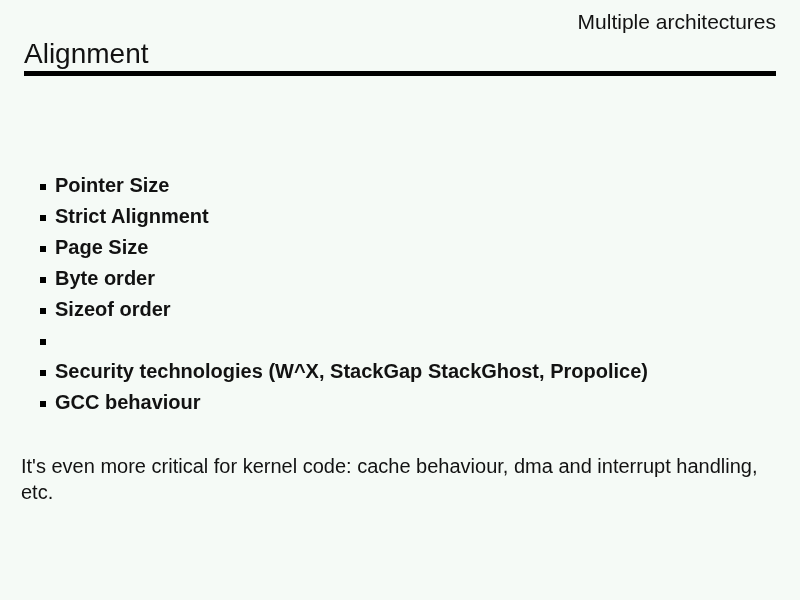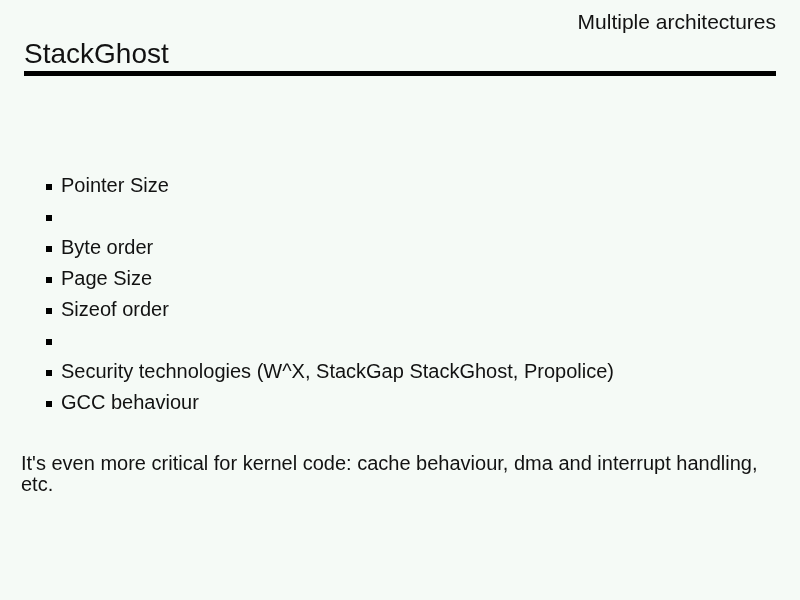--- a/index.html
+++ b/index.html
@@ -46,24 +46,25 @@
     top: 106px;
     left: 21px;
     width: 655px;
     margin: 0;
     font-size: 20px;
     line-height: 31px;
   }
   .bullet-list {
     position: absolute;
     top: 170px;
-    left: 46px;
+    left: 40px;
     margin: 0;
     padding: 0;
     list-style: none;
+    font-weight: bold;
   }
   .bullet-list li {
     font-size: 20px;
     line-height: 31px;
     white-space: nowrap;
   }
   .sq {
     display: inline-block;
     width: 6px;
     height: 6px;
@@ -71,40 +72,40 @@
     margin-right: 9px;
     vertical-align: 2px;
   }
   .closing {
     position: absolute;
     top: 453px;
     left: 21px;
     width: 758px;
     margin: 0;
     font-size: 20px;
-    line-height: 21px;
+    line-height: 26px;
   }
 </style>
 </head>
 <body>
 
 <div class="slide">
 
   <div class="header-note">Multiple architectures</div>
 
-  <div class="slide-title">StackGhost</div>
+  <div class="slide-title">Alignment</div>
 
   <div class="title-rule"></div>
 
 
   <ul class="bullet-list">
     <li><span class="sq"></span><span>Pointer Size</span></li>
-    <li><span class="sq"></span></li>
+    <li><span class="sq"></span><span>Strict Alignment</span></li>
+    <li><span class="sq"></span><span>Page Size</span></li>
     <li><span class="sq"></span><span>Byte order</span></li>
-    <li><span class="sq"></span><span>Page Size</span></li>
     <li><span class="sq"></span><span>Sizeof order</span></li>
     <li><span class="sq"></span></li>
     <li><span class="sq"></span><span>Security technologies (W^X, StackGap StackGhost, Propolice)</span></li>
     <li><span class="sq"></span><span>GCC behaviour</span></li>
   </ul>
 
   <p class="closing">It's even more critical for kernel code: cache behaviour, dma and interrupt handling, etc.</p>
 
 </div>
 

